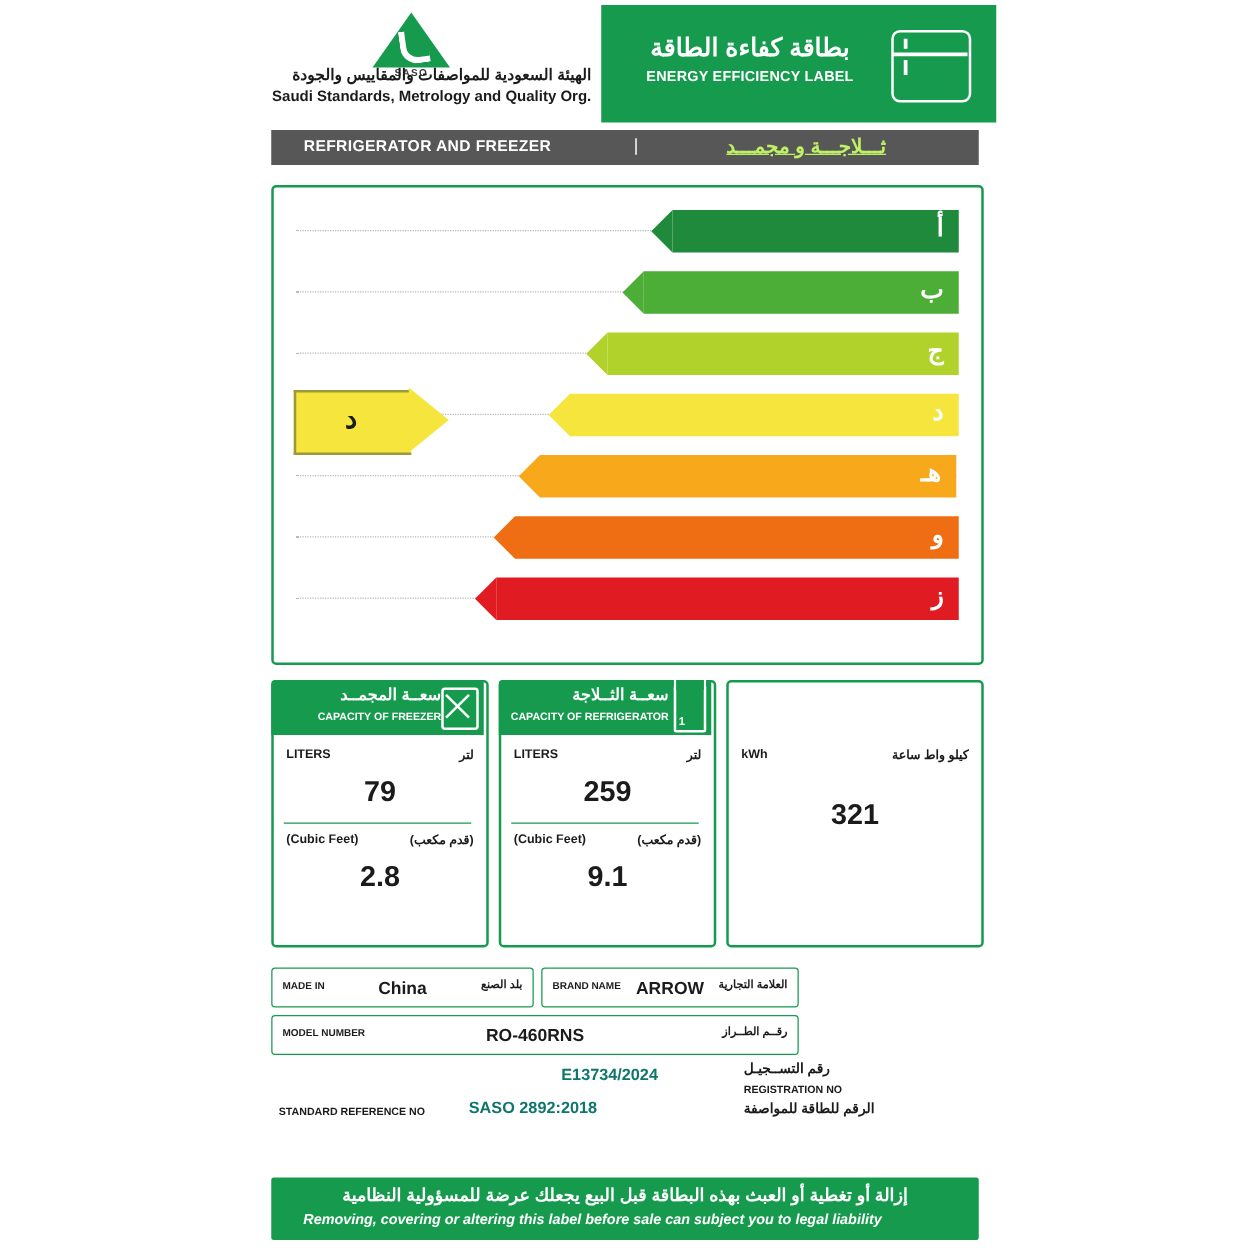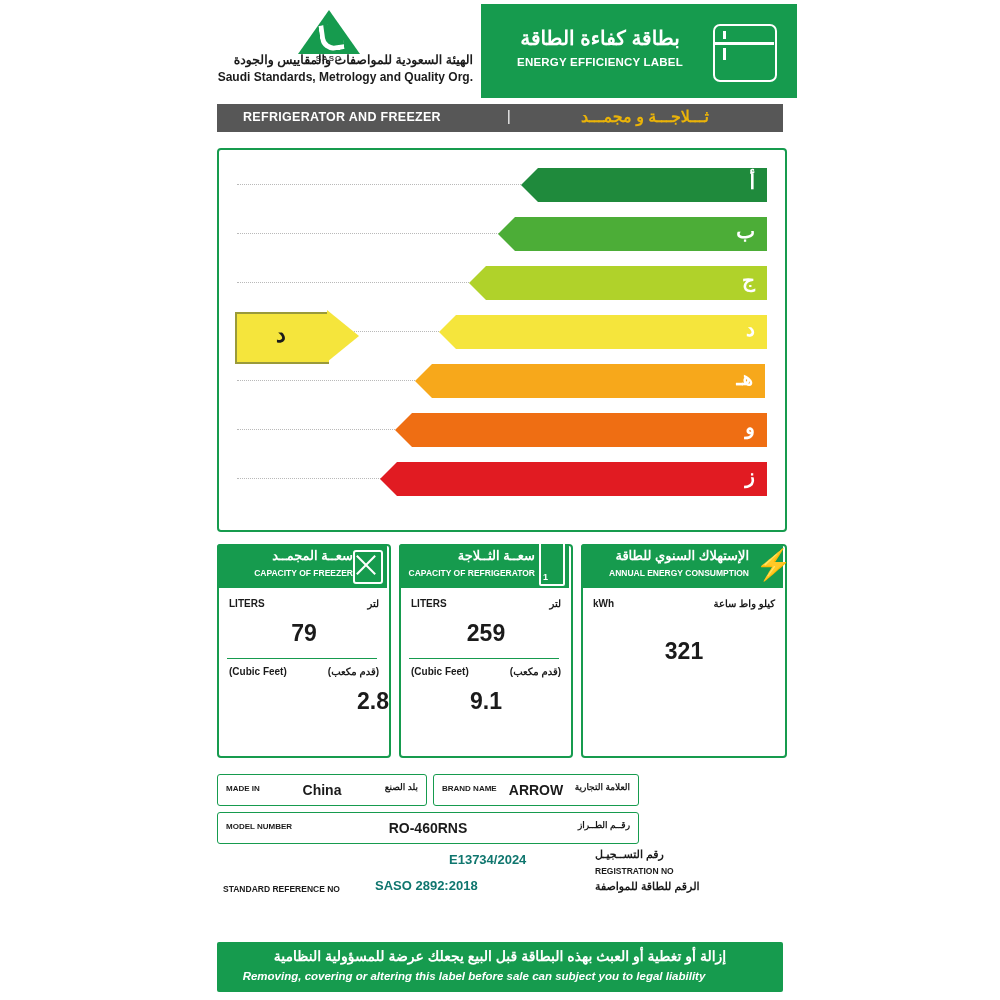--- a/index.html
+++ b/index.html
@@ -71,21 +71,21 @@
   }
   .type-en{
     position:absolute;left:26px;top:6px;font-size:12.5px;font-weight:bold;
     color:#ffffff;letter-spacing:.3px;
   }
   .type-sep{
     position:absolute;left:290px;top:4px;font-size:14px;color:#ffffff;
   }
   .type-ar{
     position:absolute;left:300px;top:3px;width:256px;text-align:center;
-    font-size:16px;font-weight:bold;color:#eab308;direction:rtl;letter-spacing:1px;
+    font-size:16px;font-weight:bold;color:#bef264;direction:rtl;letter-spacing:1px;text-decoration:underline;
   }
   
   .chart{
     position:absolute;left:14px;top:144px;width:566px;height:380px;
     border:2px solid #169b4e;border-radius:4px;background:#ffffff;
   }
   .row{position:absolute;left:0;width:566px;height:42px;}
   .dotline{
     position:absolute;left:18px;top:20px;width:528px;height:0;
     border-top:1px dotted #b9b9b9;
@@ -301,46 +301,41 @@
         <div class="ic-freezer">
             <i></i>
           </div>
       </div>
       <div class="unit-en" style="top:52px;">LITERS</div>
       <div class="unit-ar" style="top:52px;">لتر</div>
       <div class="val" style="top:74px;">79</div>
       <div class="divider" style="top:112px;width:150px;"></div>
       <div class="unit-en" style="top:120px;">(Cubic Feet)</div>
       <div class="unit-ar" style="top:120px;">(قدم مكعب)</div>
-      <div class="val" style="top:142px;text-align:right;">2.8</div>
+      <div class="val" style="top:142px;">2.8</div>
     </div>
 
     <div class="cap" style="left:182px;width:170px;height:210px;">
       <div class="head" style="width:170px;">
         <div class="ar">سعــة الثــلاجة</div>
         <div class="en">CAPACITY OF REFRIGERATOR</div>
         <div class="ic-fridge">
             <span>1</span>
           </div>
       </div>
       <div class="unit-en" style="top:52px;">LITERS</div>
       <div class="unit-ar" style="top:52px;">لتر</div>
       <div class="val" style="top:74px;">259</div>
       <div class="divider" style="top:112px;width:150px;"></div>
       <div class="unit-en" style="top:120px;">(Cubic Feet)</div>
       <div class="unit-ar" style="top:120px;">(قدم مكعب)</div>
       <div class="val" style="top:142px;">9.1</div>
     </div>
 
     <div class="cap" style="left:364px;width:202px;height:210px;">
-      <div class="head" style="width:202px;">
-        <div class="ar">الإستهلاك السنوي للطاقة</div>
-        <div class="en">ANNUAL ENERGY CONSUMPTION</div>
-        <div class="ic-bolt">⚡</div>
-      </div>
       <div class="unit-en" style="top:52px;">kWh</div>
       <div class="unit-ar" style="top:52px;">كيلو واط ساعة</div>
       <div class="val" style="top:92px;">321</div>
     </div>
   </div>
 
   <div class="info">
 
     <div class="fld" style="left:0;top:0;width:208px;">
       <div class="lbl-en">MADE IN</div>

